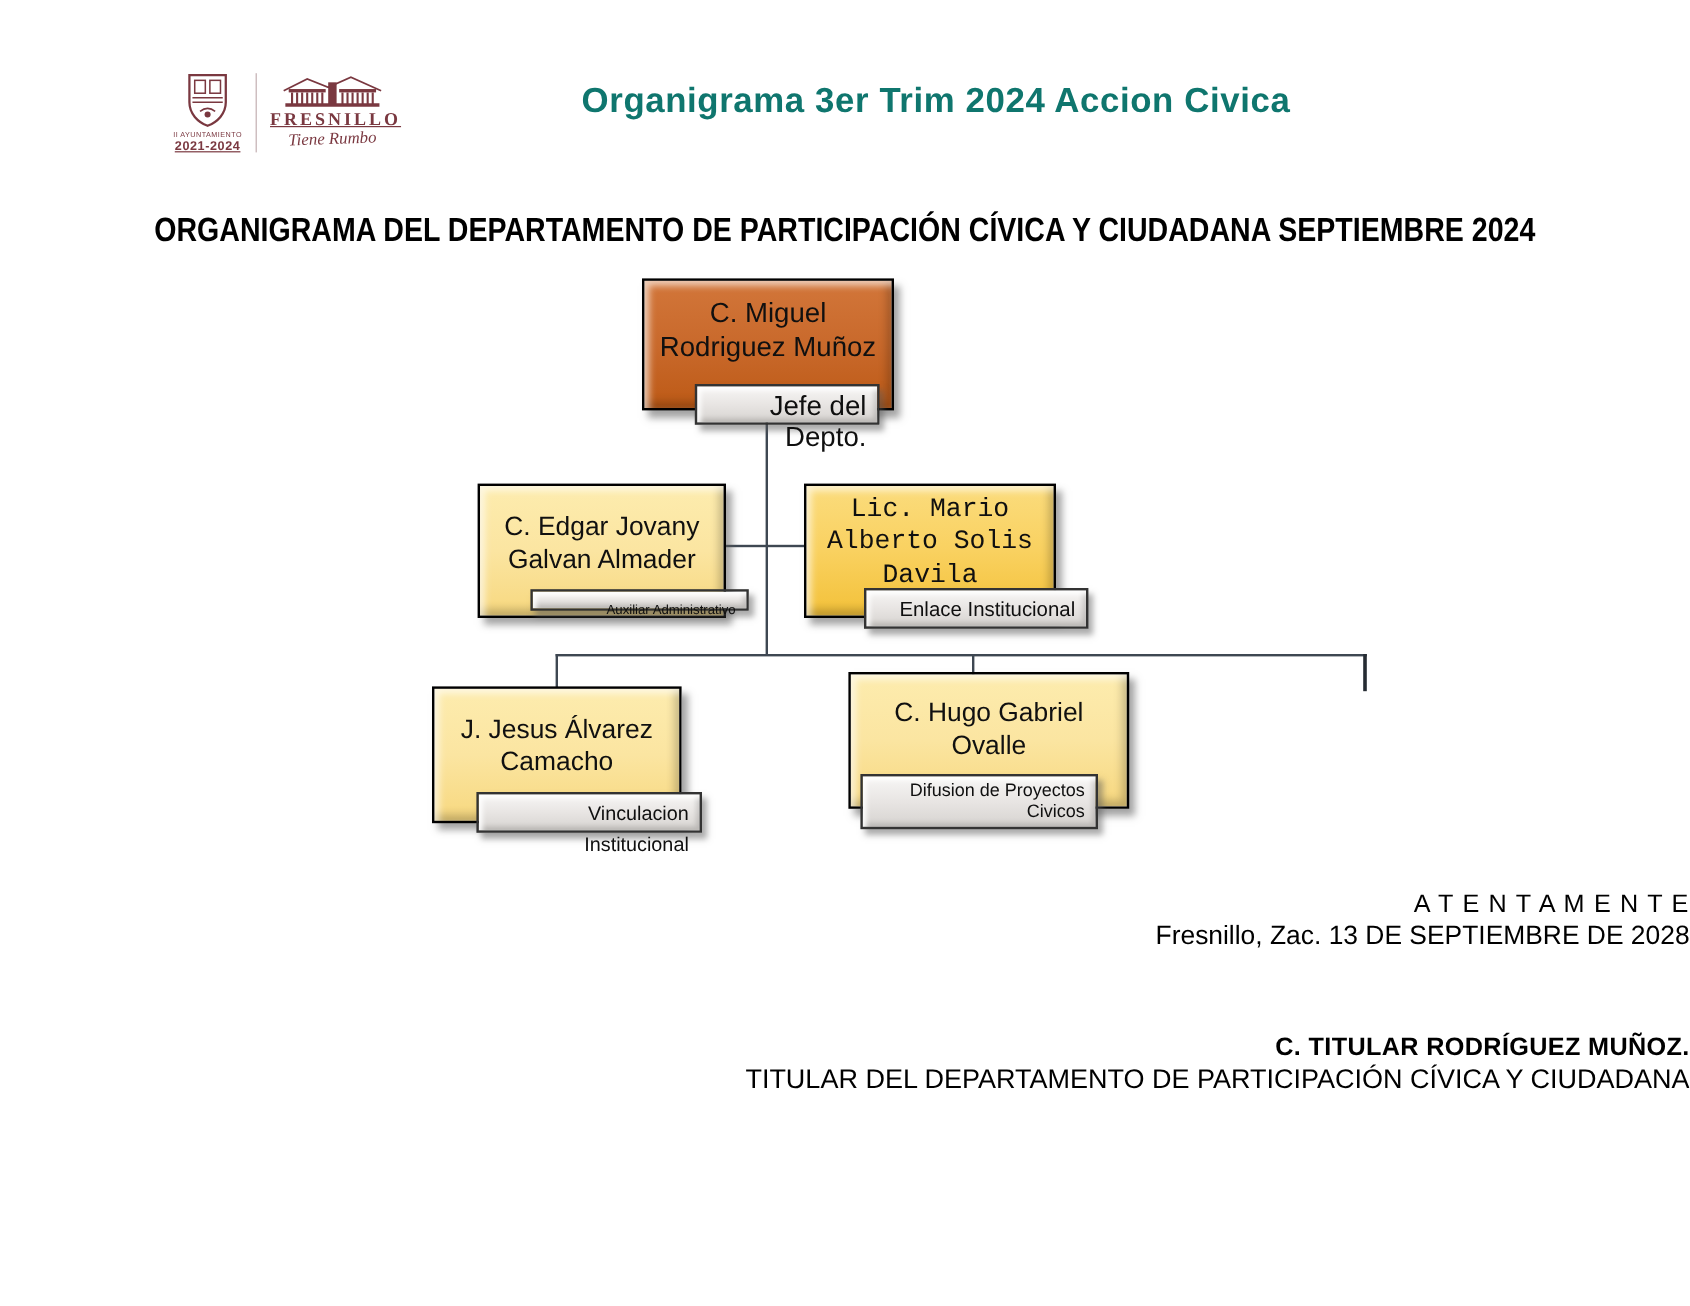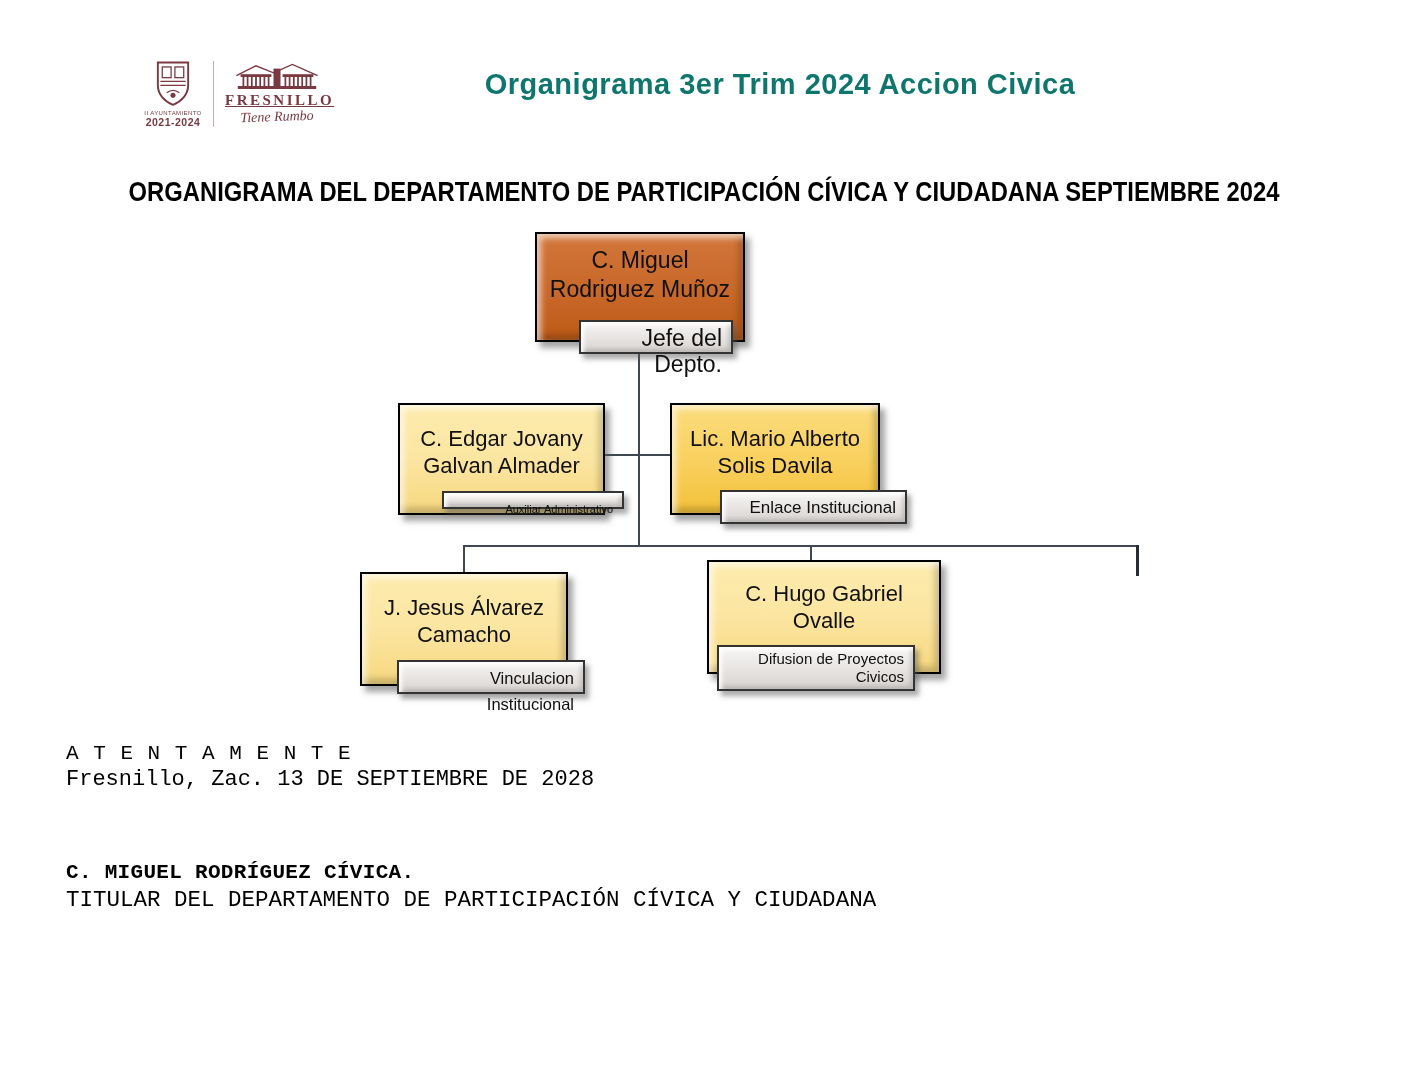--- a/index.html
+++ b/index.html
@@ -5,21 +5,21 @@
   * { margin:0; padding:0; box-sizing:border-box; }
   html,body { background:#ffffff; }
   body { font-family:"Liberation Sans", sans-serif; }
   .page { position:relative; width:1408px; height:1088px; background:#fff; overflow:hidden; }
 
   
   .logo-block { position:absolute; left:144px; top:60px; display:flex; align-items:center; gap:11px; color:#7a3840; }
   .shield-wrap { width:58px; text-align:center; }
   .shield-wrap svg { display:block; margin:0 auto; }
   .ayto-line { font-size:6px; letter-spacing:0.4px; margin-top:2px; white-space:nowrap; }
-  .period-line { font-size:10.5px; font-weight:bold; letter-spacing:0.5px; }
+  .period-line { font-size:10.5px; font-weight:bold; letter-spacing:0.5px;text-decoration:underline; }
   .logo-divider { width:1px; height:66px; background:#c3aeb1; }
   .fres-wrap { width:104px; text-align:center; }
   .fres-wrap svg { display:block; margin:0 auto; }
   .fres-name { font-family:"Liberation Serif", serif; font-size:15px; font-weight:600; letter-spacing:2.5px; margin-top:1px; white-space:nowrap;text-decoration:underline; }
   .fres-tag { font-family:"Liberation Serif", serif; font-style:italic; font-size:14px; margin-top:0px; transform:rotate(-2deg); }
 
   .main-title { position:absolute; left:152px; top:68px; width:calc(100% - 152px); text-align:center;
     font-size:29px; font-weight:bold; color:#0f766e; letter-spacing:0.5px; }
 
   .doc-title { position:absolute; left:0; top:176px; width:100%; text-align:center; }
@@ -56,38 +56,38 @@
 
   #node-jefe  { left:535px;  top:232px; width:210px; height:110px; font-size:23px; }
   #node-jefe .node-name { padding-bottom:24px; }
   #node-jefe .role  { left:42px; top:86px;  width:154px; height:34px; font-size:23px; line-height:26px; }
 
   #node-edgar { left:398px;  top:403px; width:207px; height:112px; font-size:22px; }
   #node-edgar .node-name { padding-bottom:14px; }
   #node-edgar .role { left:42px; top:86px;  width:182px; height:18px; font-size:11px; line-height:26px; }
 
   #node-mario { left:670px;  top:403px; width:210px; height:112px; font-size:22px; }
-  #node-mario .node-name { padding-bottom:14px; }
+  #node-mario .node-name { padding-bottom:14px;font-family:Liberation Mono, monospace; }
   #node-mario .role { left:48px; top:85px;  width:187px; height:34px; font-size:17px; line-height:26px; }
 
   #node-jesus { left:360px;  top:572px; width:208px; height:114px; font-size:22px; }
   #node-jesus .node-name { padding-bottom:16px; }
   #node-jesus .role { left:35px; top:86px;  width:188px; height:34px; font-size:16.5px; line-height:26px; }
 
   #node-hugo  { left:707px;  top:560px; width:234px; height:114px; font-size:22px; }
   #node-hugo .node-name { padding-bottom:20px; }
   #node-hugo .role  { left:8px;  top:83px;  width:198px; font-size:15px; }
 
   #node-anahi { left:1030px; top:575px; width:210px; height:111px; font-size:22px; }
   #node-anahi .node-name { padding-bottom:14px; }
   #node-anahi .role { left:35px; top:83px;  width:187px; font-size:13.5px; text-align:center; }
 
   
-  .footer-line { position:absolute; left:66px; width:calc(100% - 66px); text-align:left;
-    font-family:Liberation Mono, monospace; color:#000; }
+  .footer-line { position:absolute; left:66px; width:calc(100% - 66px); text-align:right;
+    font-family:Liberation Sans, sans-serif; color:#000; }
   .salutation   { top:742px; font-size:21px; letter-spacing:1px; }
   .dateline     { top:767px; font-size:22px; }
   .signer-name  { top:861px; font-size:21px; font-weight:bold; letter-spacing:0.3px; }
   .signer-title { top:887px; font-size:22.5px; }
 </style>
 </head>
 <body>
 
 <div class="page">
 
@@ -155,16 +155,16 @@
 
     <div class="node node-pale" id="node-hugo">
       <div class="node-name">C. Hugo Gabriel Ovalle</div>
       <div class="role">Difusion de Proyectos Civicos</div>
     </div>
 
   </div>
 
   <div class="footer-line salutation">A T E N T A M E N T E</div>
   <div class="footer-line dateline">Fresnillo, Zac. 13 DE SEPTIEMBRE DE 2028</div>
-  <div class="footer-line signer-name">C. MIGUEL RODRÍGUEZ CÍVICA.</div>
+  <div class="footer-line signer-name">C. TITULAR RODRÍGUEZ MUÑOZ.</div>
   <div class="footer-line signer-title">TITULAR DEL DEPARTAMENTO DE PARTICIPACIÓN CÍVICA Y CIUDADANA</div>
 
 </div>
 
 </body></html>

